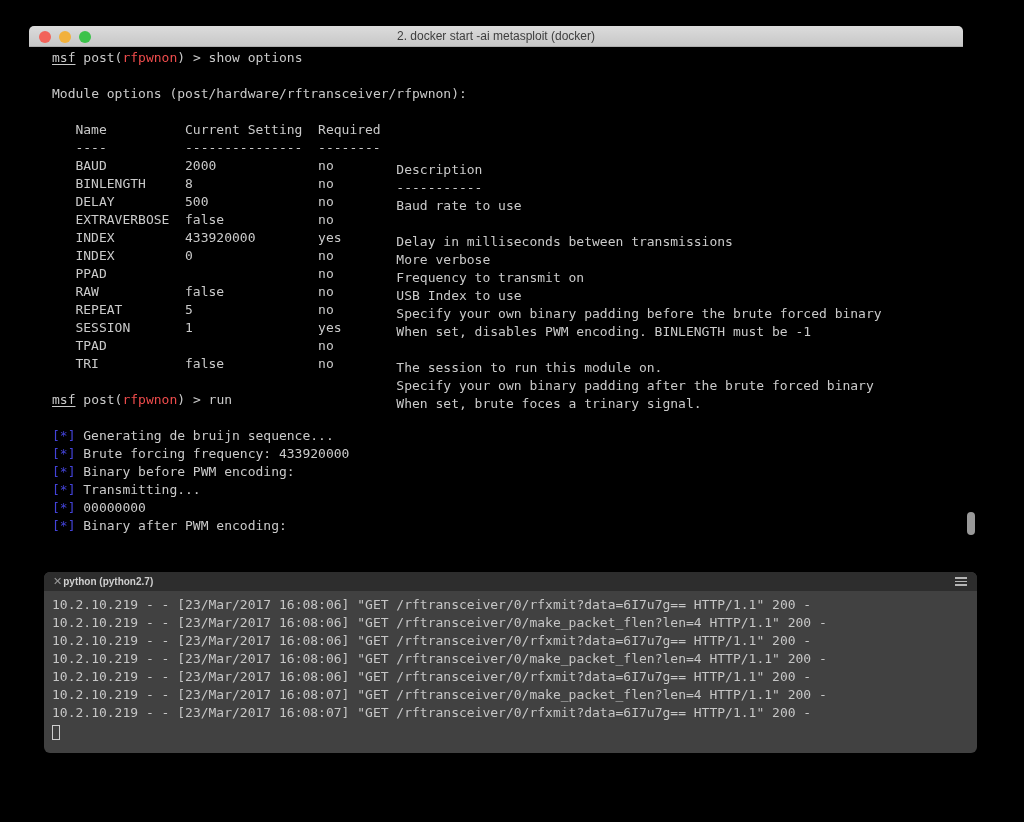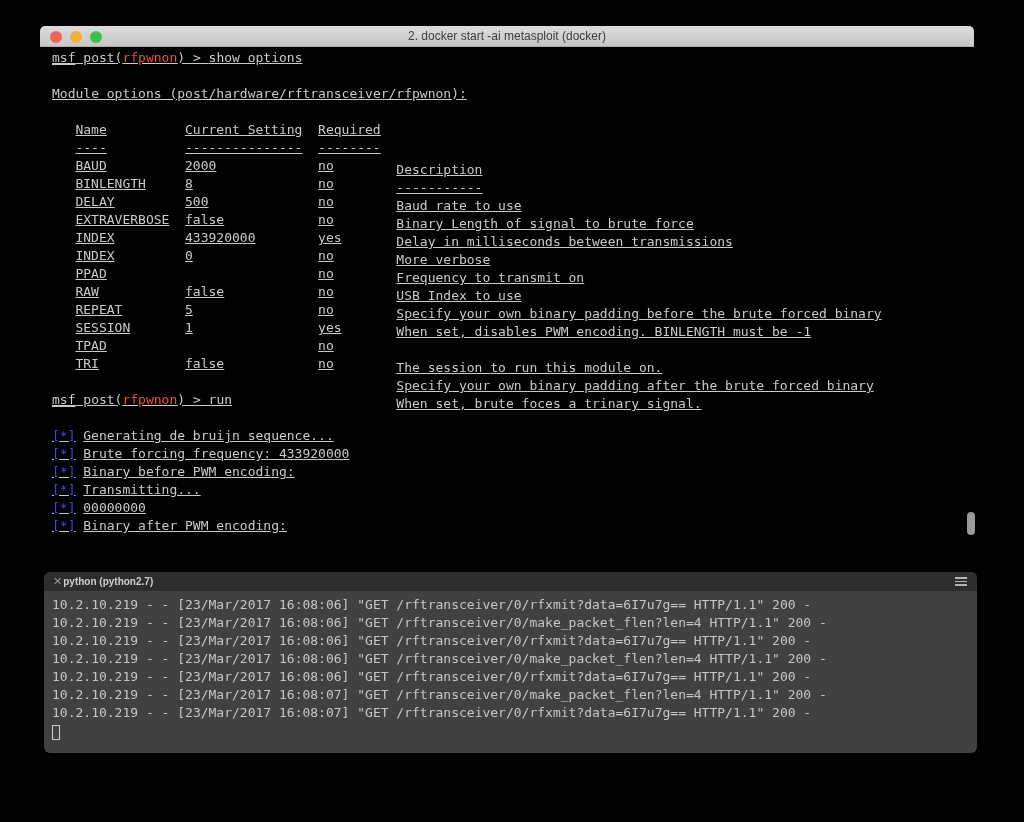--- a/index.html
+++ b/index.html
@@ -22,42 +22,42 @@
   html,body{width:1024px;height:822px;}
   body{
     position:relative;
     background:var(--page-bg);
     font-family:"DejaVu Sans Mono",monospace;
     overflow:hidden;
   }
 
   
   .titlebar{
-    position:absolute;left:40px;top:26px;width:934px;height:21px;
+    position:absolute;left:29px;top:26px;width:934px;height:21px;
     background:linear-gradient(var(--titlebar-top),var(--titlebar-bottom));
     border-radius:5px 5px 0 0;
     border-bottom:1px solid #adadad;
     display:flex;align-items:center;justify-content:center;
   }
   .lights{position:absolute;left:10px;top:0;height:21px;display:flex;align-items:center;gap:8px;}
   .light{width:12px;height:12px;border-radius:50%;}
   .light.red{background:var(--light-red);}
   .light.yellow{background:var(--light-yellow);}
   .light.green{background:var(--light-green);}
   .win-title{
     font-family:"Liberation Sans",sans-serif;font-size:12px;color:var(--title-text);
   }
 
   
   .term{
     position:absolute;left:44px;top:47px;width:934px;
     padding:2px 0 0 8px;
     font-size:13px;line-height:18px;color:var(--term-text);
   }
-  .line{height:18px;white-space:pre;text-decoration:underline;}
+  .line{height:18px;white-space:pre;}
   .msf{text-decoration:underline;text-underline-offset:2px;}
   .red{color:var(--accent-red);}
   .blue{color:var(--accent-blue);}
   .trow{display:flex;padding-left:3ch;}
   .c-name{width:14ch;flex:none;}
   .c-cur{width:17ch;flex:none;}
   .c-req{width:10ch;flex:none;}
   .c-desc{flex:1;margin-top:40px;}
   .sline .txt{margin-left:1ch;}
 
@@ -130,21 +130,20 @@
         <span class="c-name">BAUD</span>
         <span class="c-cur">2000</span>
         <span class="c-req">no</span>
         <span class="c-desc">Baud rate to use</span>
       </div>
 
       <div class="line trow">
         <span class="c-name">BINLENGTH</span>
         <span class="c-cur">8</span>
         <span class="c-req">no</span>
-        <span class="c-desc">Binary Length of signal to brute force</span>
       </div>
 
       <div class="line trow">
         <span class="c-name">DELAY</span>
         <span class="c-cur">500</span>
         <span class="c-req">no</span>
         <span class="c-desc">Delay in milliseconds between transmissions</span>
       </div>
 
       <div class="line trow">

